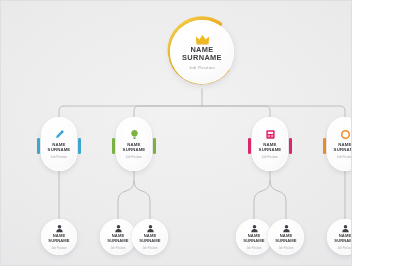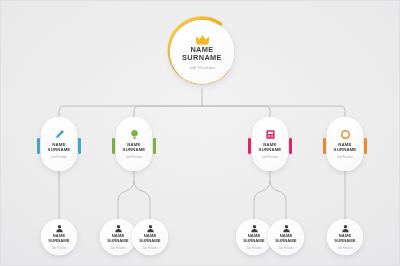--- a/index.html
+++ b/index.html
@@ -10,21 +10,21 @@
   body {
     width: 400px;
     height: 266px;
     overflow: hidden;
     font-family: "Liberation Sans", sans-serif;
     background: #ffffff;
   }
 
   #chart-canvas {
     position: relative;
-    width: 400px;
+    width: 352px;
     height: 266px;
     box-sizing: border-box;
     background:
       radial-gradient(ellipse 360px 240px at 50% 42%, #f2f2f3 0%, #ececed 48%, #e4e4e6 100%);
     border: 1px solid #dfdfe1;
     overflow: hidden;
   }
 
   
   #connectors {

